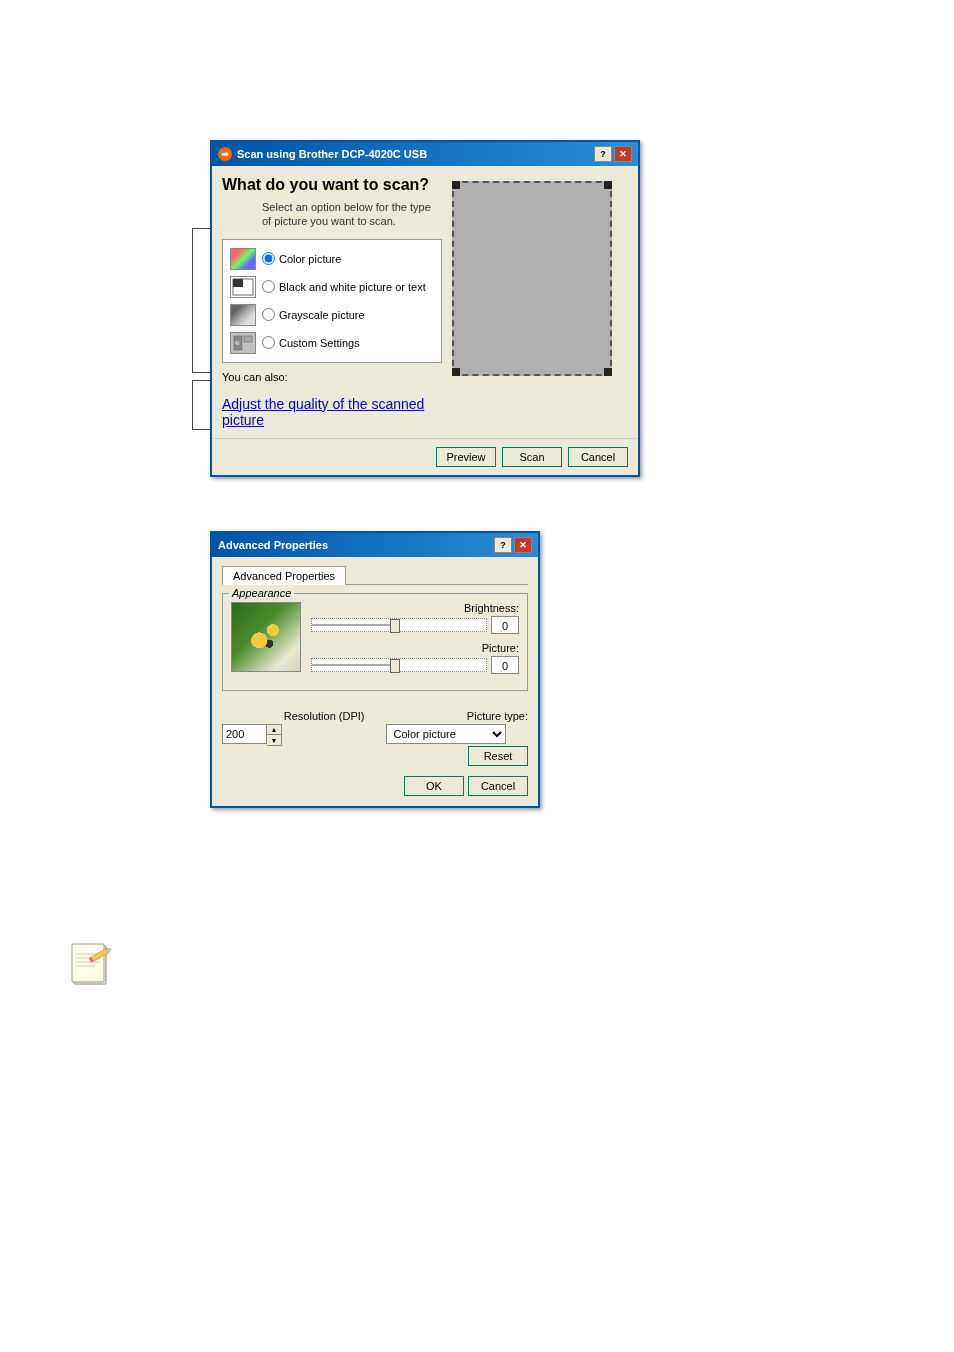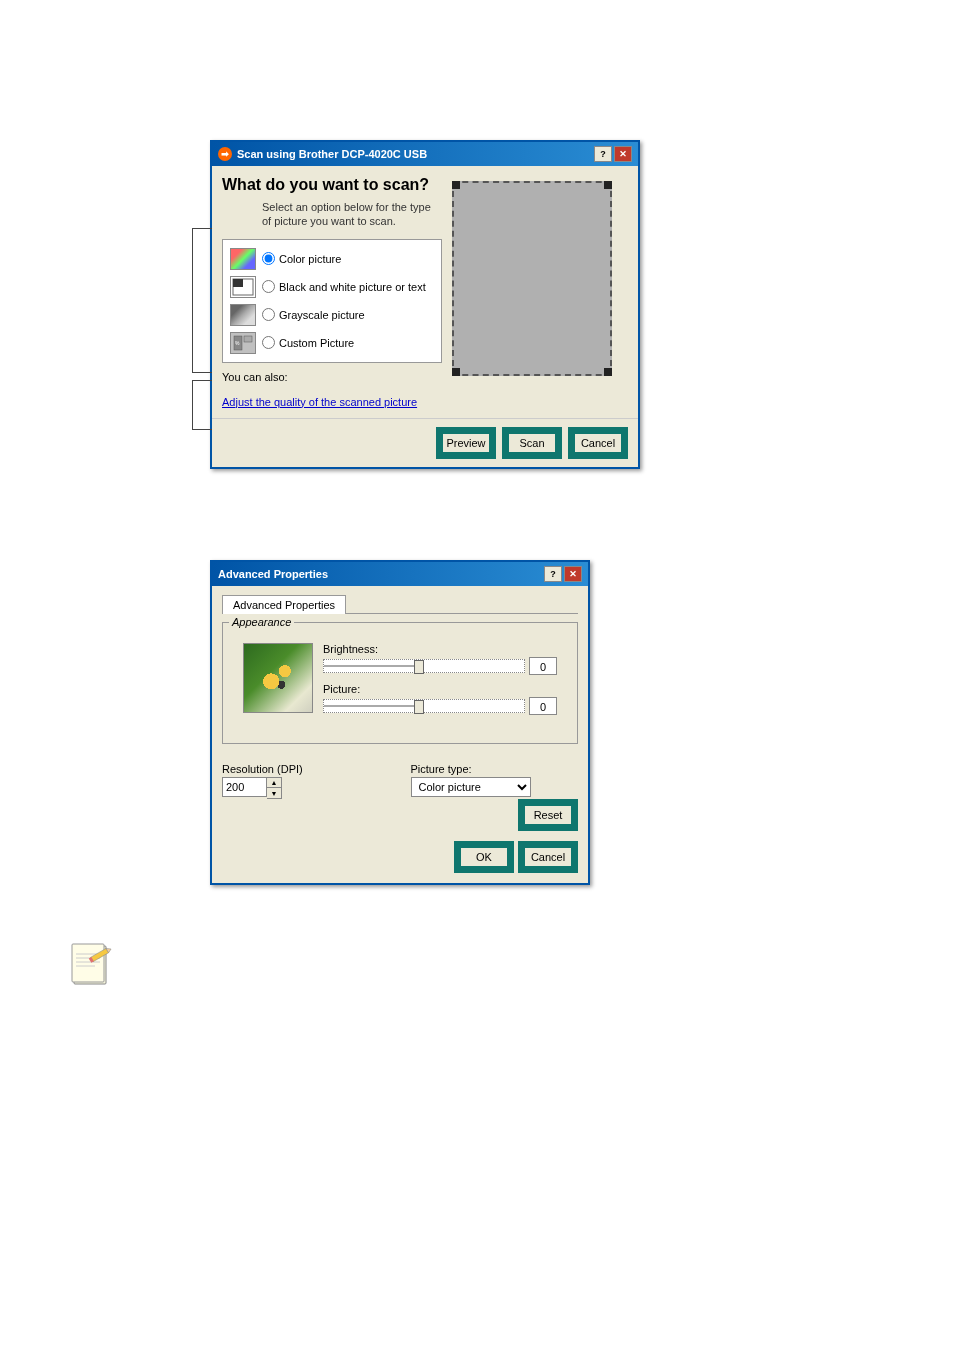--- a/index.html
+++ b/index.html
@@ -161,21 +161,21 @@
     }
 
     .radio-label input[type="radio"] {
       margin: 0;
     }
 
     .underline-link {
       color: #0000cc;
       text-decoration: underline;
       cursor: pointer;
-      font-size: 11px;
+      font-size: 14px;
     }
 
     .you-can-also {
       font-size: 11px;
       color: #000;
       margin-bottom: 13px;
     }
 
     
     .preview-area {
@@ -206,31 +206,31 @@
       gap: 6px;
       padding: 8px 10px;
       border-top: 1px solid #ccc;
     }
 
     .win-btn {
       min-width: 60px;
       padding: 3px 0;
       font-size: 11px;
       background: #ece9d8;
-      border: 7px solid #0f766e;
+      border: 1px solid #0f766e;
       cursor: pointer;
       font-family: Tahoma, Arial, sans-serif;
     }
 
     
     .dialog-container-2 {
       position: absolute;
-      top: 560px;
+      top: 531px;
       left: 210px;
-      width: 380px;
+      width: 330px;
     }
 
     .adv-dialog-body {
       padding: 8px 10px 10px;
     }
 
     .tab-bar {
       display: flex;
       border-bottom: 1px solid #999;
       margin-bottom: 8px;
@@ -244,21 +244,21 @@
       border-bottom: none;
       cursor: pointer;
       margin-right: 2px;
       position: relative;
       top: 1px;
       background: #fff;
     }
 
     .appearance-group {
       border: 1px solid #999;
-      padding: 20px;
+      padding: 8px;
       margin-bottom: 19px;
       position: relative;
     }
 
     .group-legend {
       position: absolute;
       top: -7px;
       left: 6px;
       background: #ece9d8;
       padding: 0 3px;
@@ -296,20 +296,21 @@
       flex: 1;
     }
 
     .control-row {
       margin-bottom: 8px;
     }
 
     .control-label {
       font-size: 11px;
       margin-bottom: 2px;
+      text-align: right;
     }
 
     .slider-row {
       display: flex;
       align-items: center;
       gap: 4px;
     }
 
     .slider-track {
       flex: 1;
@@ -484,21 +485,21 @@
           <div class="scan-option">
             <div class="scan-option-icon custom">
               <svg width="22" height="18" viewBox="0 0 22 18">
                 <rect x="2" y="2" width="8" height="14" fill="#888" stroke="#555" stroke-width="0.5"></rect>
                 <rect x="12" y="2" width="8" height="6" fill="#aaa" stroke="#555" stroke-width="0.5"></rect>
                 <text x="3" y="11" font-size="5" fill="white">%</text>
               </svg>
             </div>
             <label class="radio-label">
               <input type="radio" name="scan-type" style="">
-              <span>Custom Picture</span>
+              <span>Custom Settings</span>
             </label>
           </div>
         </div>
 
         <div>
           <div class="you-can-also">You can also:</div>
           <a class="underline-link">Adjust the quality of the scanned picture</a>
         </div>
       </div>
 

